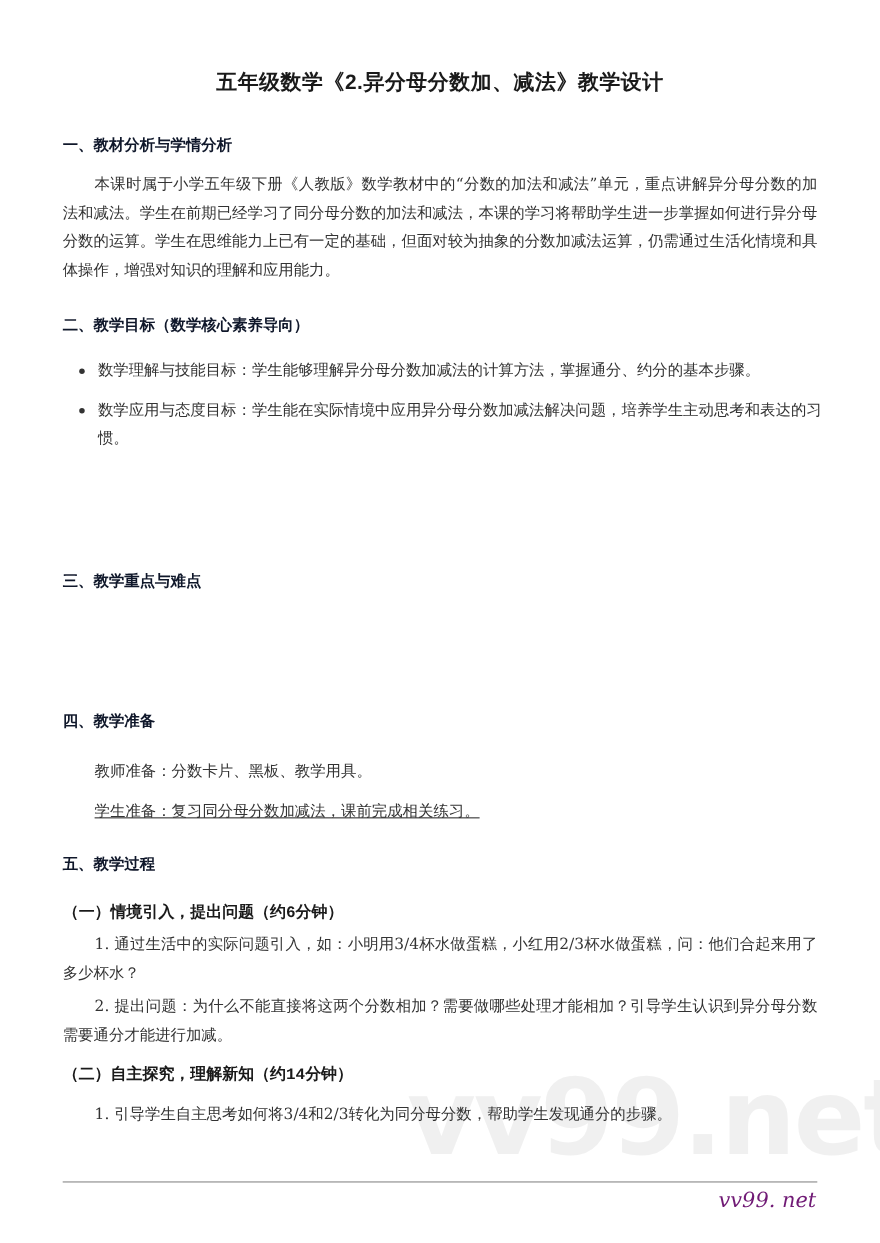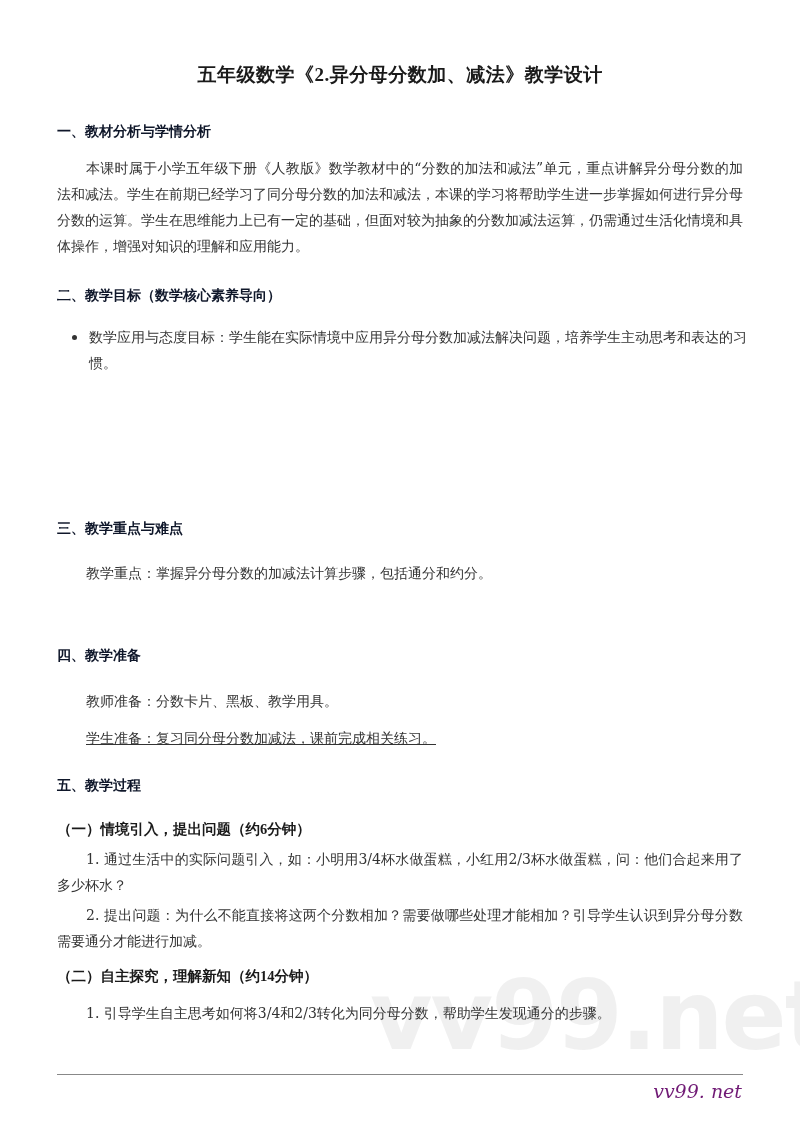--- a/index.html
+++ b/index.html
@@ -19,38 +19,38 @@
       position: absolute;
       left: 0; top: 0;
       width: 800px; height: 1130px;
     }
     .title {
       position: absolute;
       top: 62px;
       left: 0;
       width: 800px;
       text-align: center;
-      font-family: Liberation Serif, serif;
+      font-family: Liberation Sans, sans-serif;
       font-weight: bold;
       font-size: 19px;
       color: #1a1a1a;
       letter-spacing: 0.5px;
     }
     .h1 {
       position: absolute;
       left: 57px;
       font-family: "DejaVu Sans", "Liberation Sans", sans-serif;
       font-weight: bold;
       font-size: 14px;
       color: #0f172a;
     }
     .h2 {
       position: absolute;
       left: 57px;
-      font-family: Liberation Serif, serif;
+      font-family: Liberation Mono, monospace;
       font-weight: bold;
       font-size: 14.5px;
       color: #1a1a1a;
     }
     .para {
       position: absolute;
       left: 57px;
       width: 686px;
       font-size: 14px;
       line-height: 26px;
@@ -128,26 +128,29 @@
 
   <div class="title">五年级数学《2.异分母分数加、减法》教学设计</div>
 
   <div class="h1" style="top:123px;">一、教材分析与学情分析</div>
   <div class="para" style="top:155px;">本课时属于小学五年级下册《人教版》数学教材中的“分数的加法和减法”单元，重点讲解异分母分数的加法和减法。学生在前期已经学习了同分母分数的加法和减法，本课的学习将帮助学生进一步掌握如何进行异分母分数的运算。学生在思维能力上已有一定的基础，但面对较为抽象的分数加减法运算，仍需通过生活化情境和具体操作，增强对知识的理解和应用能力。</div>
 
   <div class="h1" style="top:287px;">二、教学目标（数学核心素养导向）</div>
   <ul class="bullets" style="top:324px;">
     <li>
       <span class="bullet-dot"></span>
+      <span>数学理解与技能目标：学生能够理解异分母分数加减法的计算方法，掌握通分、约分的基本步骤。</span>
+    </li>
+    <li>
+      <span class="bullet-dot"></span>
       <span>数学应用与态度目标：学生能在实际情境中应用异分母分数加减法解决问题，培养学生主动思考和表达的习惯。</span>
     </li>
   </ul>
 
   <div class="h1" style="top:520px;">三、教学重点与难点</div>
-  <div class="line" style="top:560px;">教学重点：掌握异分母分数的加减法计算步骤，包括通分和约分。</div>
 
   <div class="h1" style="top:647px;">四、教学准备</div>
   <div class="line" style="top:688px;">教师准备：分数卡片、黑板、教学用具。</div>
   <div class="line" style="top:725px;text-decoration:underline;">学生准备：复习同分母分数加减法，课前完成相关练习。</div>
 
   <div class="h1" style="top:777px;">五、教学过程</div>
 
   <div class="h2" style="top:820px;">（一）情境引入，提出问题（约6分钟）</div>
   <div class="para" style="top:846px;">1. 通过生活中的实际问题引入，如：小明用3/4杯水做蛋糕，小红用2/3杯水做蛋糕，问：他们合起来用了多少杯水？</div>
   <div class="para" style="top:902px;">2. 提出问题：为什么不能直接将这两个分数相加？需要做哪些处理才能相加？引导学生认识到异分母分数需要通分才能进行加减。</div>

